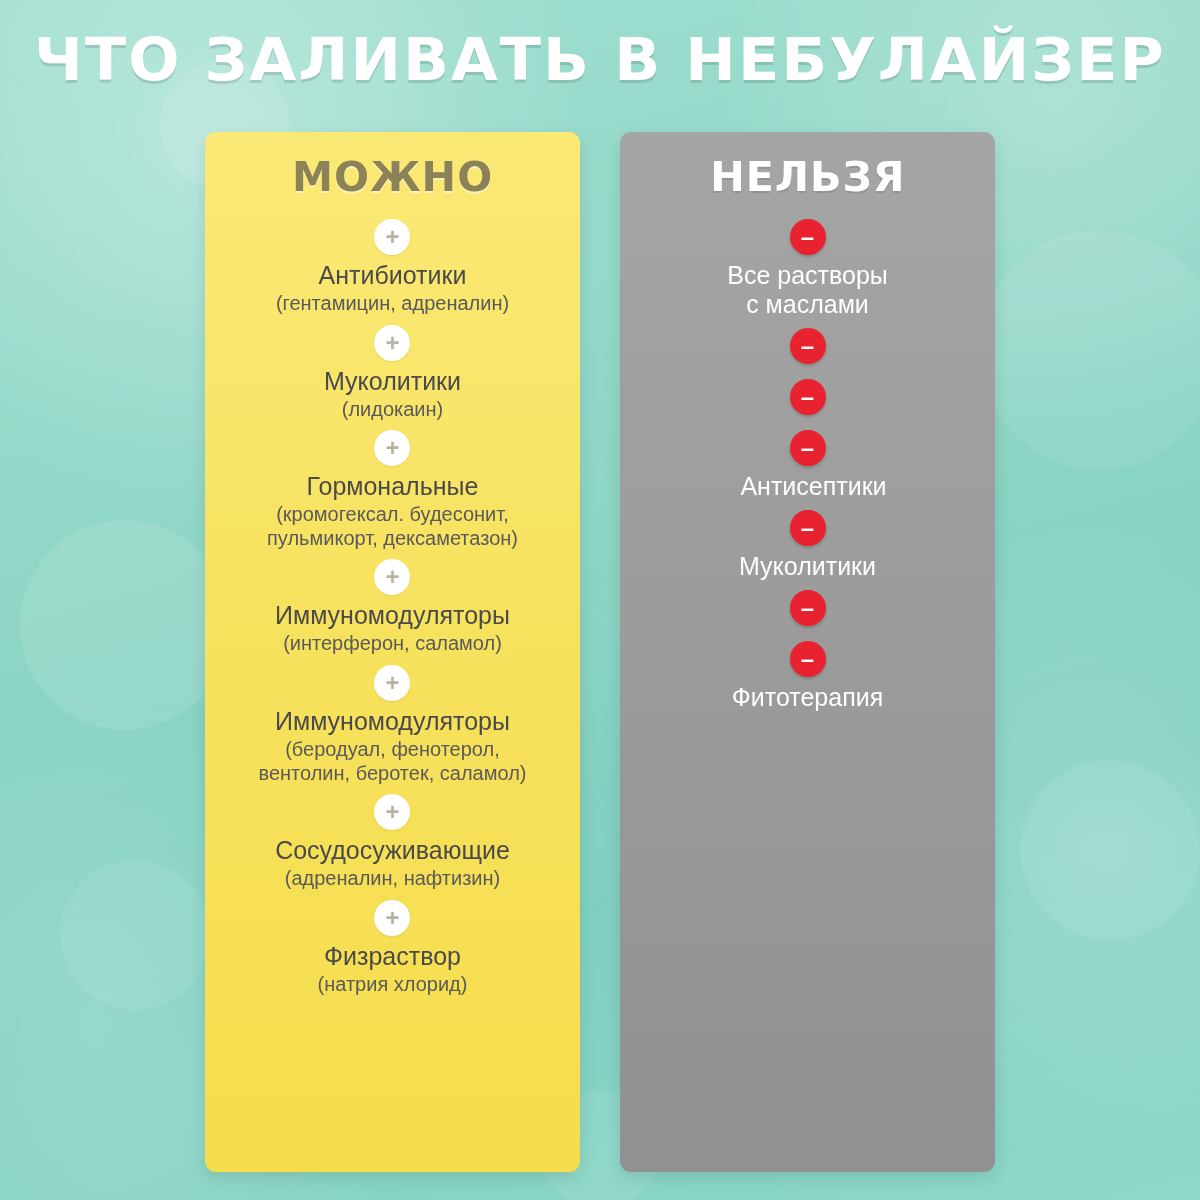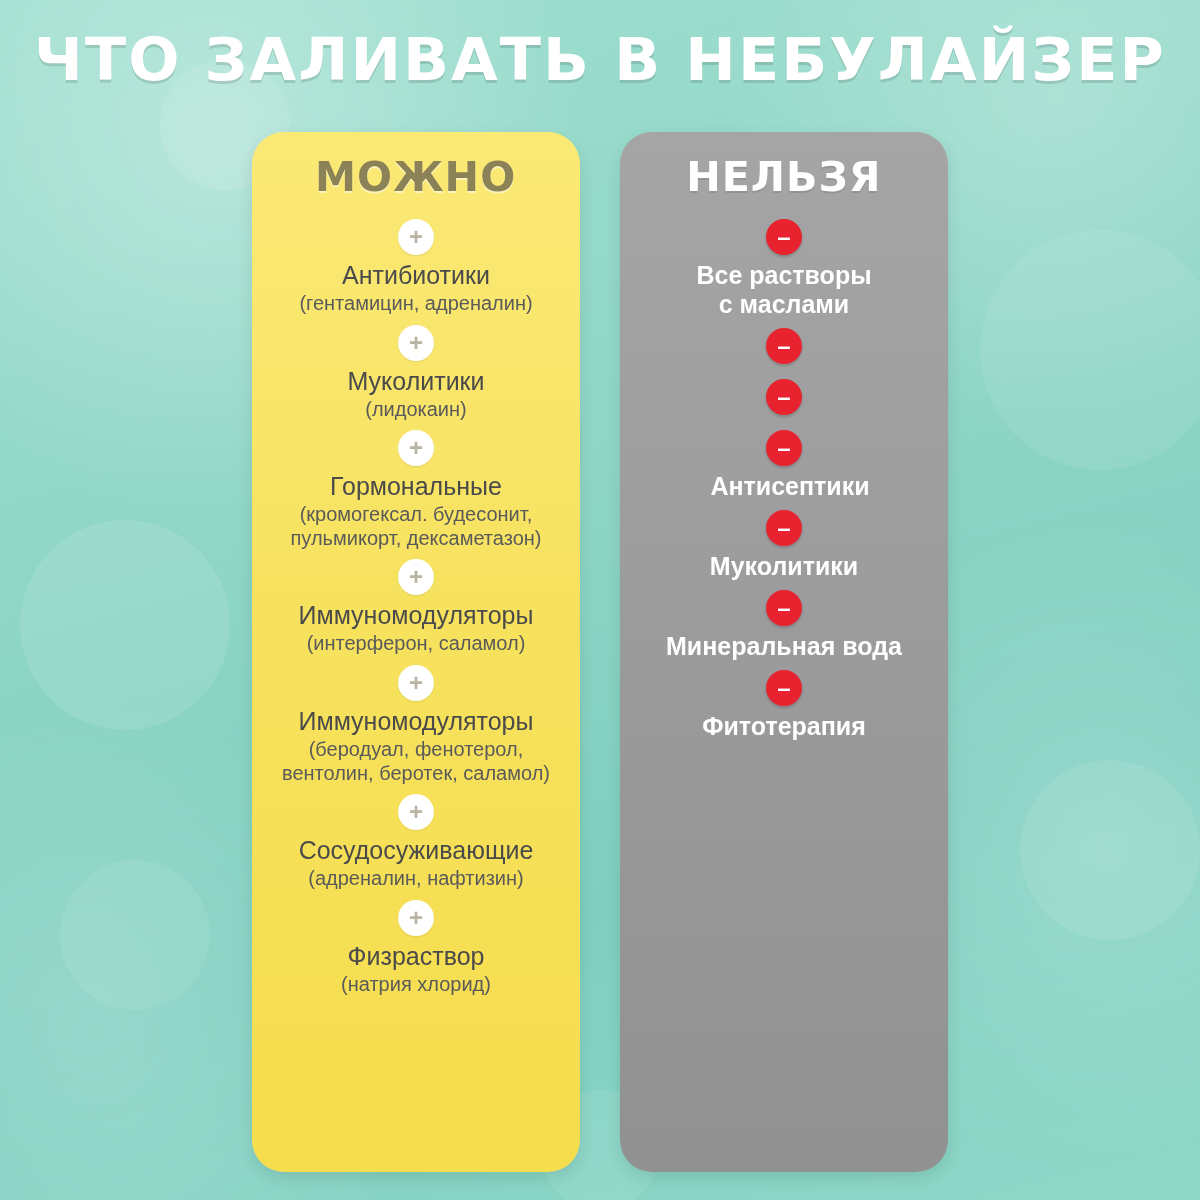--- a/index.html
+++ b/index.html
@@ -61,22 +61,22 @@
     top: 132px;
     left: 0;
     width: 1200px;
     height: 1040px;
     display: flex;
     justify-content: center;
     gap: 40px;
   }
 
   .card {
-    width: 328px;
-    border-radius: 32px;
+    width: 375px;
+    border-radius: 11px;
     box-sizing: border-box;
     padding: 22px 18px 26px 18px;
     box-shadow: 0 6px 16px rgba(0,0,0,0.10);
     display: flex;
     flex-direction: column;
     align-items: center;
   }
   .card-allowed {
     background: linear-gradient(180deg, #fbe976 0%, #f7e25f 45%, #f5dd4c 100%);
   }
@@ -146,21 +146,21 @@
   }
   .item-sub {
     font-size: 20px;
     line-height: 1.18;
     text-align: center;
     color: #5a5a5a;
     padding: 2px 4px 0 4px;
   }
 
   .col-allowed .item-name { font-size: 25px; }
-  .col-forbidden .item-name { font-size: 25px; font-weight: bold; }
+  .col-forbidden .item-name { font-size: 25px; }
 </style>
 </head>
 <body>
 
 <div class="poster">
 
   <div class="blob b1"></div>
   <div class="blob b2"></div>
   <div class="blob b3"></div>
   <div class="blob b4"></div>
@@ -231,21 +231,20 @@
           <div class="item">
             <div class="badge badge-minus">–</div>
             <div class="item-name" style="white-space: pre-line; margin-left: 12px;">Антисептики</div>
           </div>
           <div class="item">
             <div class="badge badge-minus">–</div>
             <div class="item-name" style="white-space: pre-line;">Муколитики</div>
           </div>
           <div class="item">
             <div class="badge badge-minus">–</div>
-            <div class="item-name" style="white-space: pre-line;">Минеральная вода</div>
           </div>
           <div class="item">
             <div class="badge badge-minus">–</div>
             <div class="item-name" style="white-space: pre-line;">Фитотерапия</div>
           </div>
         </div>
     </div>
 
   </div>
 </div>

